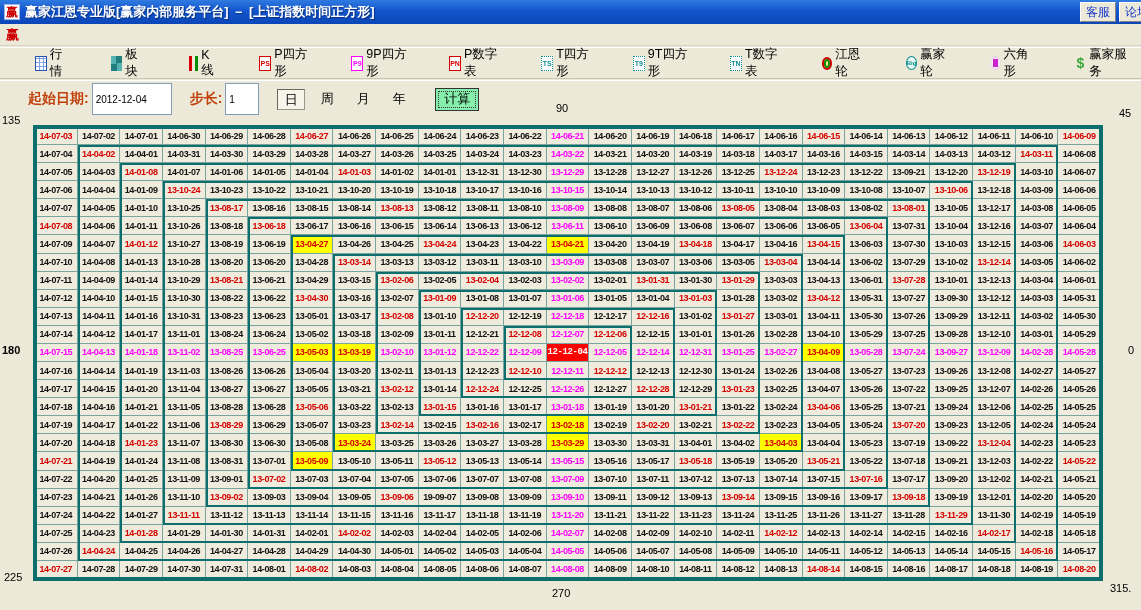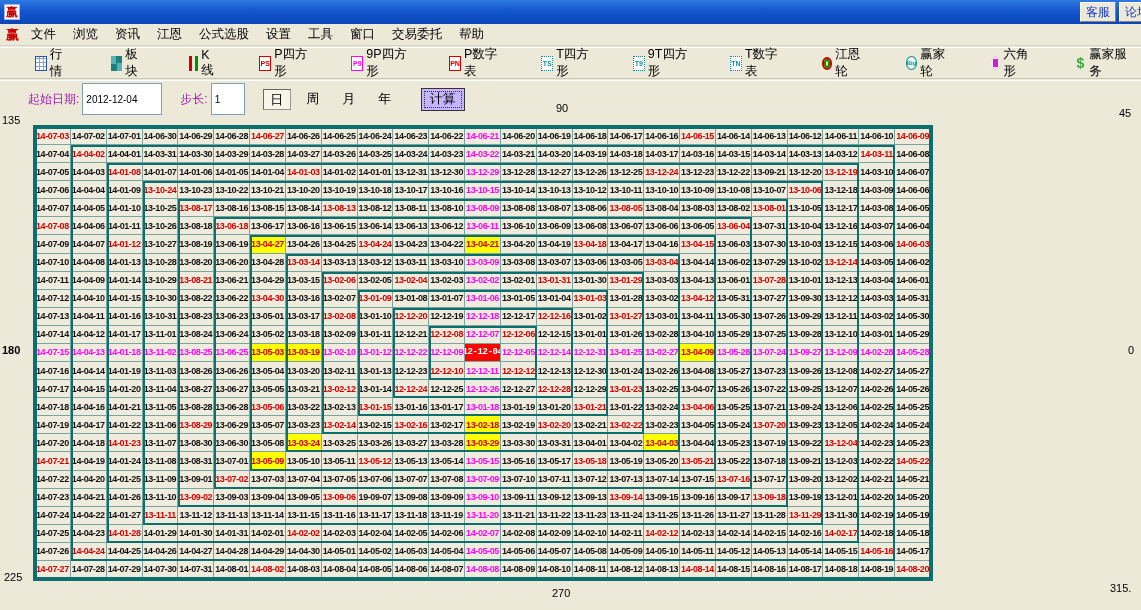--- a/index.html
+++ b/index.html
@@ -36,72 +36,61 @@
   .i-box-red{border:1px solid #d40000;color:#d40000;background:#fff;}
   .i-box-mag{border:1px solid #ff00ff;color:#ff00ff;background:#fff;}
   .i-box-teal{border:1px dotted #0d8f8f;color:#0d8f8f;background:#fff;}
   .i-wheel{width:13px;height:13px;border-radius:50%;border:2px solid #cc0000;box-shadow:inset 0 0 0 2px #009000;background:#ffef9e;}
   .i-big{width:14px;height:14px;border-radius:50%;border:1px solid #0d8f8f;color:#0d8f8f;font-size:6px;background:#eafaf6;}
   .i-hex{background:#cc22cc;clip-path:polygon(50% 0,95% 25%,95% 75%,50% 100%,5% 75%,5% 25%);width:13px;height:14px;box-shadow:inset 0 0 0 3px #f7e9f7;}
   .i-dollar{color:#38a838;font-size:14px;font-weight:bold;}
   
   .controlbar{position:absolute;left:0;top:80px;width:100%;height:37px;background:#ece9d8;
               border-top:1px solid #fff;display:flex;align-items:center;padding-left:28px;}
-  .ctl-label{color:#a21caf;font-size:12px;font-weight:normal;margin-right:3px;}
+  .ctl-label{color:#c2410c;font-size:14px;font-weight:bold;margin-right:3px;}
   .ctl-input{height:32px;border:1px solid #7f9db9;background:#fff;font-size:10px;
              font-family:"Liberation Sans",sans-serif;padding:1px 3px;margin-right:18px;}
   .ctl-input.start{width:80px;}
   .ctl-input.step{width:34px;}
   .period-btn{height:21px;min-width:28px;border:none;background:transparent;font-size:13px;
               margin-right:8px;cursor:pointer;font-family:"Liberation Sans",sans-serif;}
   .period-btn.pressed{background:#f7f5ea;border:1px solid #9a978a;border-top-color:#6a675c;border-left-color:#6a675c;}
-  .calc{height:23px;min-width:44px;margin-left:14px;background:#c4b5fd;border:1px solid #333;
+  .calc{height:23px;min-width:44px;margin-left:14px;background:#86efac;border:1px solid #333;
         outline:1px dotted #333;outline-offset:-4px;font-size:13px;cursor:pointer;
         font-family:"Liberation Sans",sans-serif;}
   
-  .gann{position:absolute;left:33px;top:125px;width:900px;height:456px;
+  .gann{position:absolute;left:33px;top:125px;width:1070px;height:456px;
         display:grid;grid-template-columns:repeat(25,1fr);grid-template-rows:repeat(25,1fr);
         background:#efecdd;border:2px solid #0d6e6e;}
   .cell{border-right:1px solid #7aa49f;border-bottom:1px solid #7aa49f;
         display:flex;align-items:center;justify-content:center;overflow:hidden;
         font-size:9px;font-weight:bold;letter-spacing:-0.4px;color:#111;white-space:nowrap;cursor:default;}
   .cell.mr{color:#d40000;}
   .cell.mm{color:#ff00ff;}
   .cell.my{background:#ffff00;color:#d40000;}
   .cell.mc{background:#ff0000;color:#ffffff;font-family:Liberation Mono, monospace;}
   .ring{position:absolute;border:2px solid #0d6e6e;pointer-events:none;}
   .angle-label{position:absolute;font-size:11px;color:#000;z-index:5;}
 </style>
 </head>
 <body>
 
 <div class="window">
 
   <div class="titlebar">
     <span class="tb-icon">赢</span>
+    <span class="tb-title">赢家江恩专业版[赢家内部服务平台] － [上证指数时间正方形]</span>
     <div class="tb-buttons" id="tbButtons">
         <button class="tb-btn">客服</button>
         <button class="tb-btn">论坛</button>
       </div>
   </div>
 
   <div class="menubar">
     <span class="menu-logo">赢</span>
-    <div id="menuItems" style="display:flex;">
-        <span class="menu-item">文件</span>
-        <span class="menu-item">浏览</span>
-        <span class="menu-item">资讯</span>
-        <span class="menu-item">江恩</span>
-        <span class="menu-item">公式选股</span>
-        <span class="menu-item">设置</span>
-        <span class="menu-item">工具</span>
-        <span class="menu-item">窗口</span>
-        <span class="menu-item">交易委托</span>
-        <span class="menu-item">帮助</span>
-      </div>
   </div>
 
   <div class="toolbar" id="toolbar">
       <div class="tool">
         <span class="ticon i-grid"></span>
         <span class="tlabel">行情</span>
       </div>
       <div class="tool">
         <span class="ticon i-blocks"></span>
         <span class="tlabel">板块</span>

